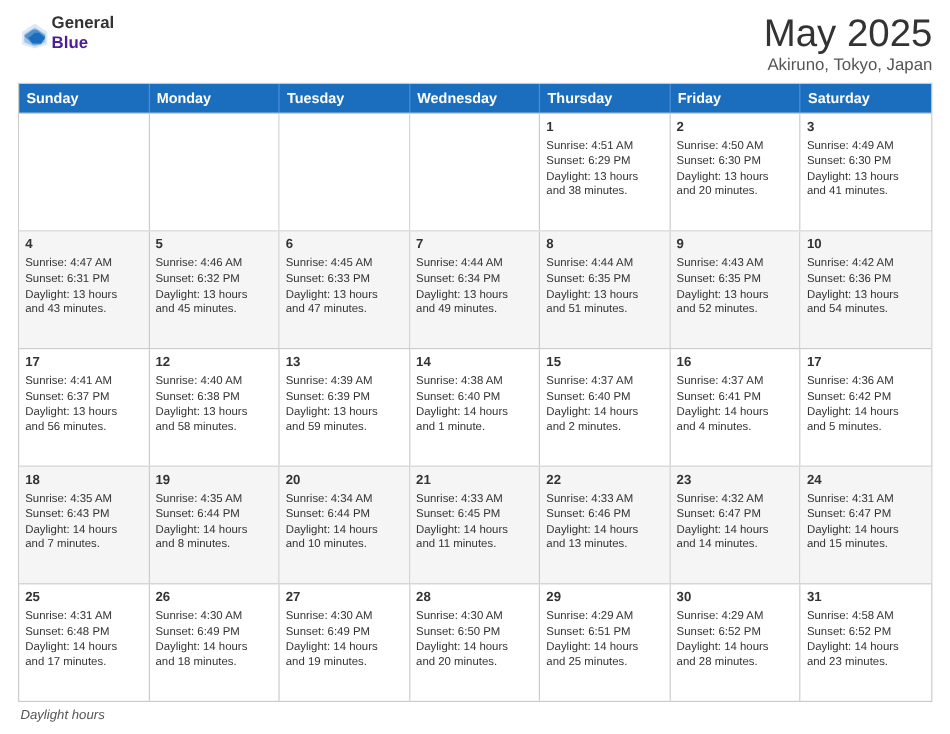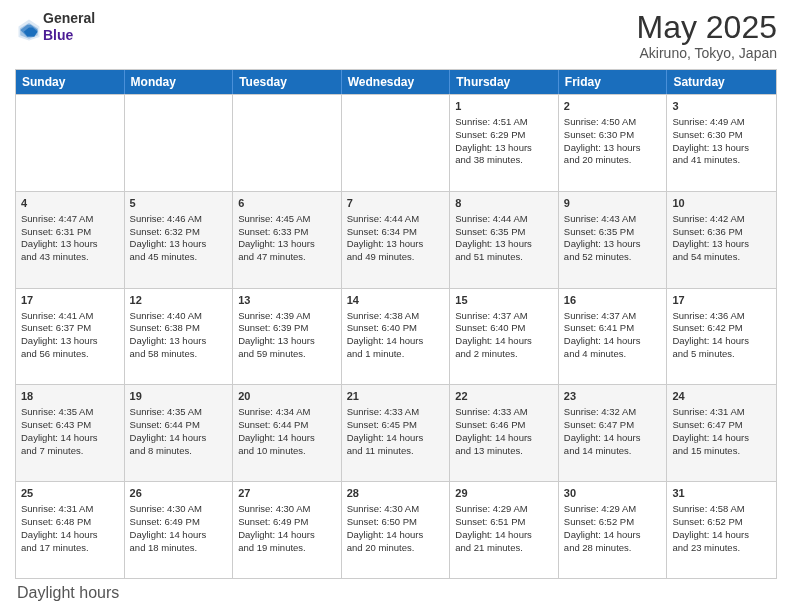--- a/index.html
+++ b/index.html
@@ -94,24 +94,25 @@
     }
     .cal-cell:last-child { border-right: none; }
     .cal-cell.empty { background: #fff; }
     .cal-cell.shaded { background: #f5f5f5; }
     .day-num {
       font-size: 11px;
       font-weight: bold;
       margin-bottom: 2px;
     }
     .footer-note {
-      font-size: 16px;
+      font-size: 11px;
       color: #555;
       margin-top: 5px;
       padding-left: 2px;
+      font-style: italic;
     }
   </style>
 </head>
 <body>
 
 <div class="page">
   <div class="header">
     <div class="logo">
       <svg class="logo-icon" viewBox="0 0 32 32">
         <polygon points="16,4 28,12 28,24 16,28 4,24 4,12" fill="#1a6ebd" opacity="0.15"></polygon>
@@ -348,21 +349,21 @@
             <div>Sunrise: 4:30 AM</div>
             <div>Sunset: 6:50 PM</div>
             <div>Daylight: 14 hours</div>
             <div>and 20 minutes.</div>
           </div>
           <div class="cal-cell">
             <div class="day-num">29</div>
             <div>Sunrise: 4:29 AM</div>
             <div>Sunset: 6:51 PM</div>
             <div>Daylight: 14 hours</div>
-            <div>and 21 minutes.</div>
+            <div>and 25 minutes.</div>
           </div>
           <div class="cal-cell">
             <div class="day-num">30</div>
             <div>Sunrise: 4:29 AM</div>
             <div>Sunset: 6:52 PM</div>
             <div>Daylight: 14 hours</div>
             <div>and 28 minutes.</div>
           </div>
           <div class="cal-cell">
             <div class="day-num">31</div>

